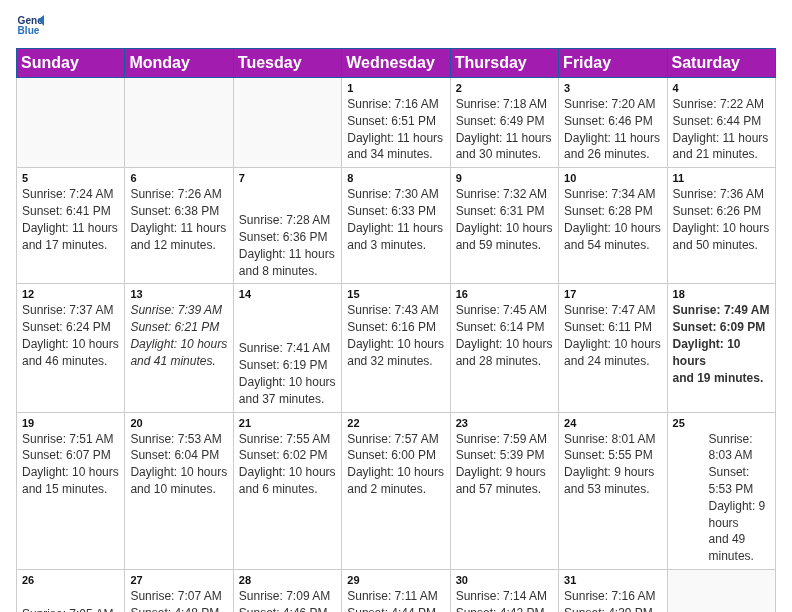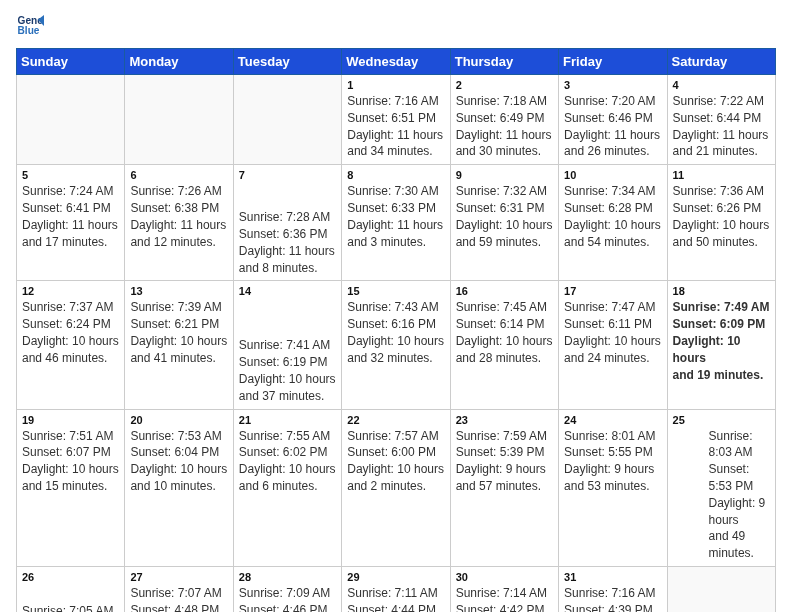--- a/index.html
+++ b/index.html
@@ -43,23 +43,23 @@
     .location {
       font-size: 13px;
       color: #333;
     }
     .calendar {
       width: 100%;
       border-collapse: collapse;
       border: 1px solid #ccc;
     }
     .calendar th {
-      background: #1d4ed8;
+      background: #a21caf;
       color: #fff;
-      font-size: 13px;
+      font-size: 16px;
       font-weight: bold;
       padding: 5px 4px;
       text-align: left;
       border: 1px solid #1a5ba0;
     }
     .calendar td {
       width: calc(100% / 7);
       vertical-align: top;
       border: 1px solid #ccc;
       padding: 4px 5px;
@@ -201,21 +201,21 @@
         <tr>
           <td>
             <div class="day-number">12</div>
             <div class="day-info" style="white-space: pre-line;">Sunrise: 7:37 AM
 Sunset: 6:24 PM
 Daylight: 10 hours
 and 46 minutes.</div>
           </td>
           <td>
             <div class="day-number">13</div>
-            <div class="day-info" style="white-space: pre-line;">Sunrise: 7:39 AM
+            <div class="day-info" style="white-space: pre-line; font-style: italic;">Sunrise: 7:39 AM
 Sunset: 6:21 PM
 Daylight: 10 hours
 and 41 minutes.</div>
           </td>
           <td>
             <div class="day-number">14</div>
             <div class="day-info" style="white-space: pre-line; margin-top: 40px;">Sunrise: 7:41 AM
 Sunset: 6:19 PM
 Daylight: 10 hours
 and 37 minutes.</div>

